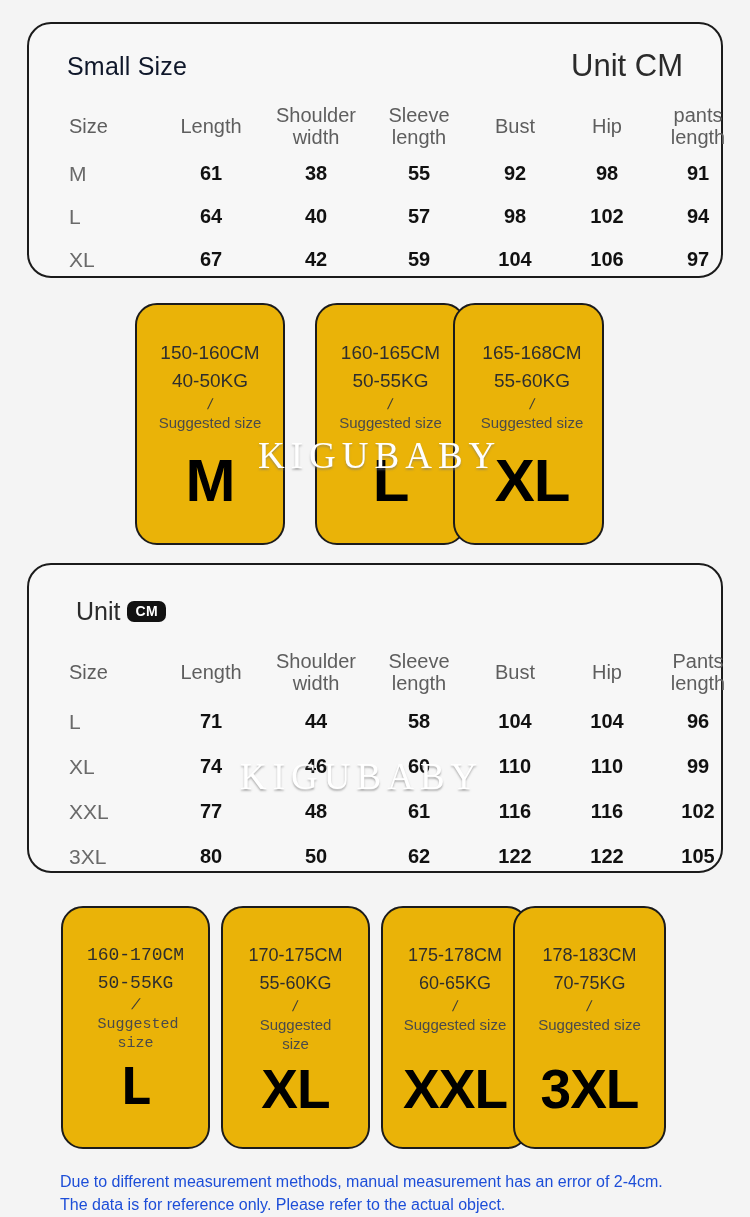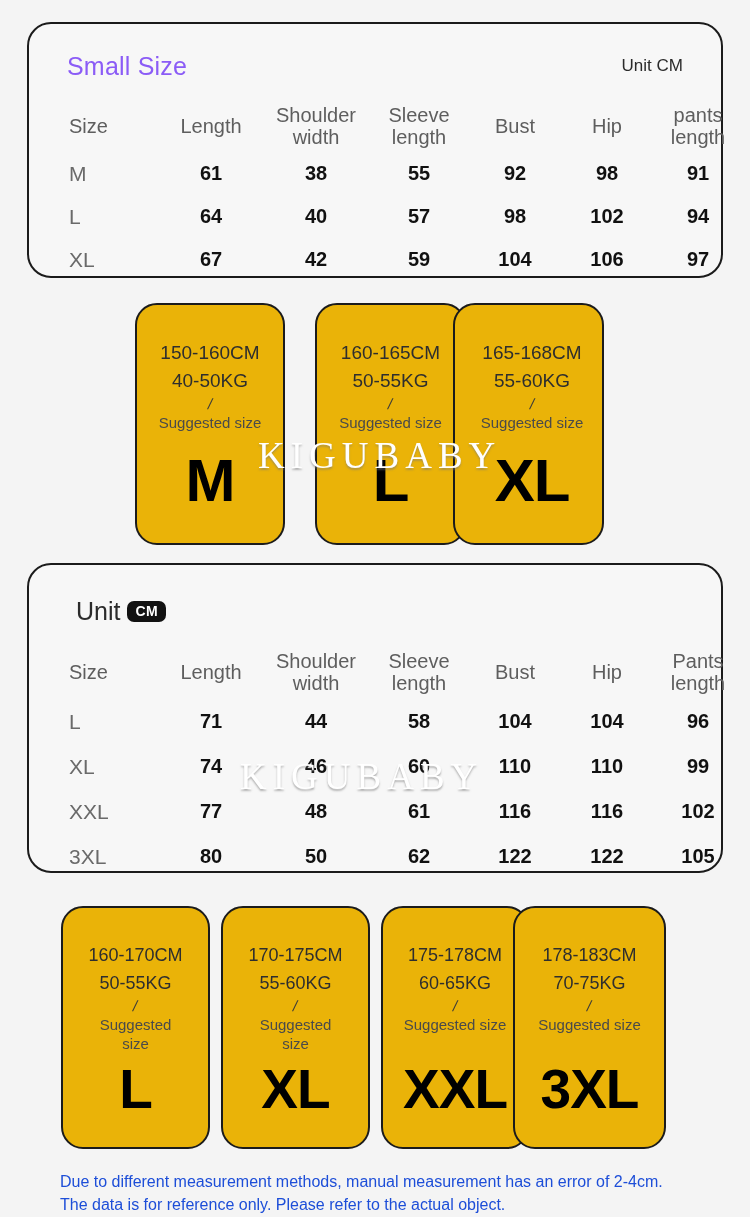--- a/index.html
+++ b/index.html
@@ -38,27 +38,27 @@
     display: flex;
     align-items: center;
     justify-content: space-between;
     padding: 0 38px;
   }
   #table-small .table-head    { top: 22px; height: 40px; }
   #table-standard .table-head { top: 25px; height: 42px; }
 
   .table-title {
     font-size: 25px;
-    color: #8b5cf6;
+    color: #0f172a;
     font-weight: 400;
     letter-spacing: .2px;
   }
 
   .unit-plain {
-    font-size: 17px;
+    font-size: 31px;
     color: #2b2b2b;
     font-weight: 400;
   }
 
   .unit-wrap {
     display: flex;
     align-items: center;
     gap: 7px;
     font-size: 25px;
     color: #2b2b2b;
@@ -161,21 +161,21 @@
   .row1 .sug-hw    { font-size: 19px; }
   .row1 .sug-size  { font-size: 60px; }
   #sug-m  { left: 135px; width: 150px; }
   #sug-l  { left: 294px; width: 151px; margin-left: 21px; }
   #sug-xl { left: 453px; width: 151px; padding-left: 7px; }
 
   
   .row2 { top: 906px; height: 243px; }
   .row2 .sug-hw   { font-size: 18px; }
   .row2 .sug-size { font-size: 55px; }
-  #sug2-l   { left: 61px;  width: 149px; }
+  #sug2-l   { left: 61px;  width: 149px; font-family: Liberation Mono, monospace; }
   #sug2-xl  { left: 221px; width: 149px; }
   #sug2-xxl { left: 381px; width: 148px; }
   #sug2-3xl { left: 513px; width: 153px; justify-content: flex-end; }
 
   .pad-top-1 { padding-top: 34px; }
   .pad-top-2 { padding-top: 33px; }
 
   .sug-spacer { flex: 1; }
   .sug-bottom-1 { padding-bottom: 32px; }
   .sug-bottom-2 { padding-bottom: 30px; }

